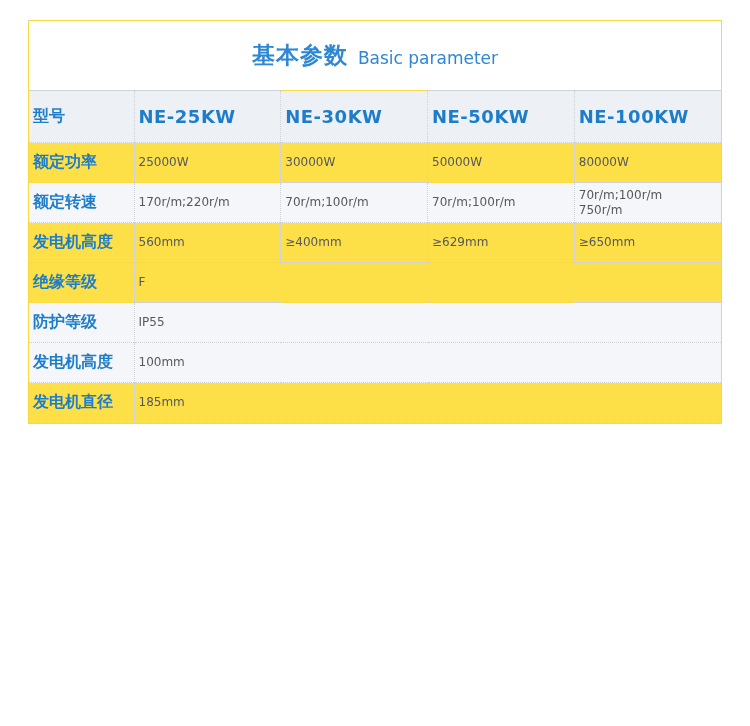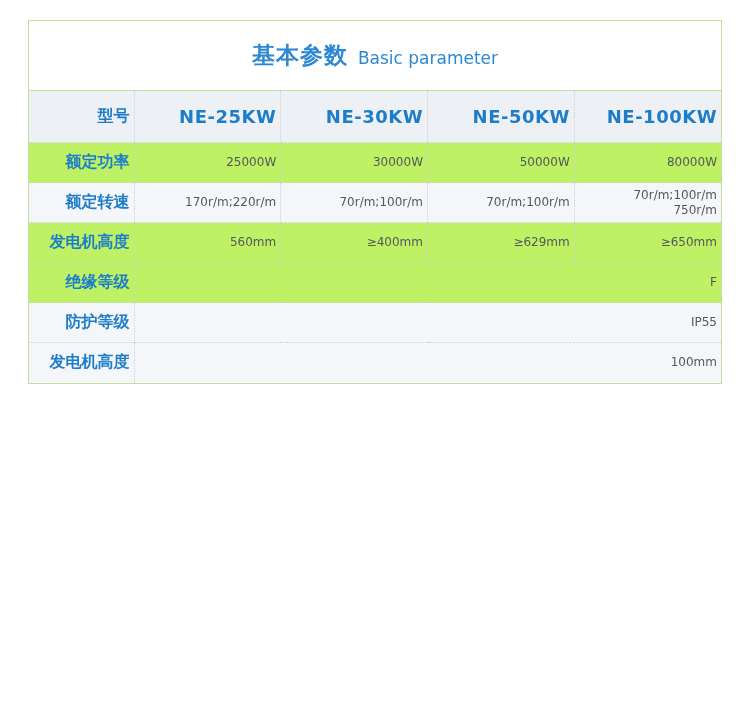--- a/index.html
+++ b/index.html
@@ -6,21 +6,21 @@
   html, body {
     width: 750px; height: 726px;
     background: #ffffff;
     font-family: "DejaVu Sans", "Liberation Sans", sans-serif;
     overflow: hidden;
   }
   .spec-card {
     width: 694px;
     margin: 20px 28px 0 28px;
     border: 1px dotted #c9cdd3;
-    background: #bef264;
+    background: #fde047;
   }
   .title-block {
     height: 69px;
     display: flex;
     align-items: center;
     justify-content: center;
     gap: 10px;
     background: #ffffff;
   }
   .title-zh {
@@ -35,21 +35,21 @@
     font-weight: normal;
     padding-top: 4px;
   }
   table.spec-table {
     width: 100%;
     border-collapse: collapse;
     table-layout: fixed;
   }
   .spec-table td {
     border-top: 1px dotted #cdd1d6;
-    text-align: right;
+    text-align: left;
     vertical-align: middle;
     height: 40px;
     padding: 2px 4px;
   }
   .spec-table td + td { border-left: 1px dotted #cdd1d6; }
   .spec-table col.label-col { width: 105px; }
   tr.header-row { background: #edf0f5; }
   tr.header-row td { height: 52px; }
   .model-cell {
     color: #1e7dc9;
@@ -122,15 +122,19 @@
           <td class="value-cell" colspan="4">F</td>
         </tr>
         <tr class="stripe">
           <td class="label-cell">防护等级</td>
           <td class="value-cell" colspan="4">IP55</td>
         </tr>
         <tr class="stripe">
           <td class="label-cell">发电机高度</td>
           <td class="value-cell" colspan="4">100mm</td>
         </tr>
+        <tr>
+          <td class="label-cell">发电机直径</td>
+          <td class="value-cell" colspan="4">185mm</td>
+        </tr>
       </tbody>
   </table>
 </div>
 
 </body></html>

